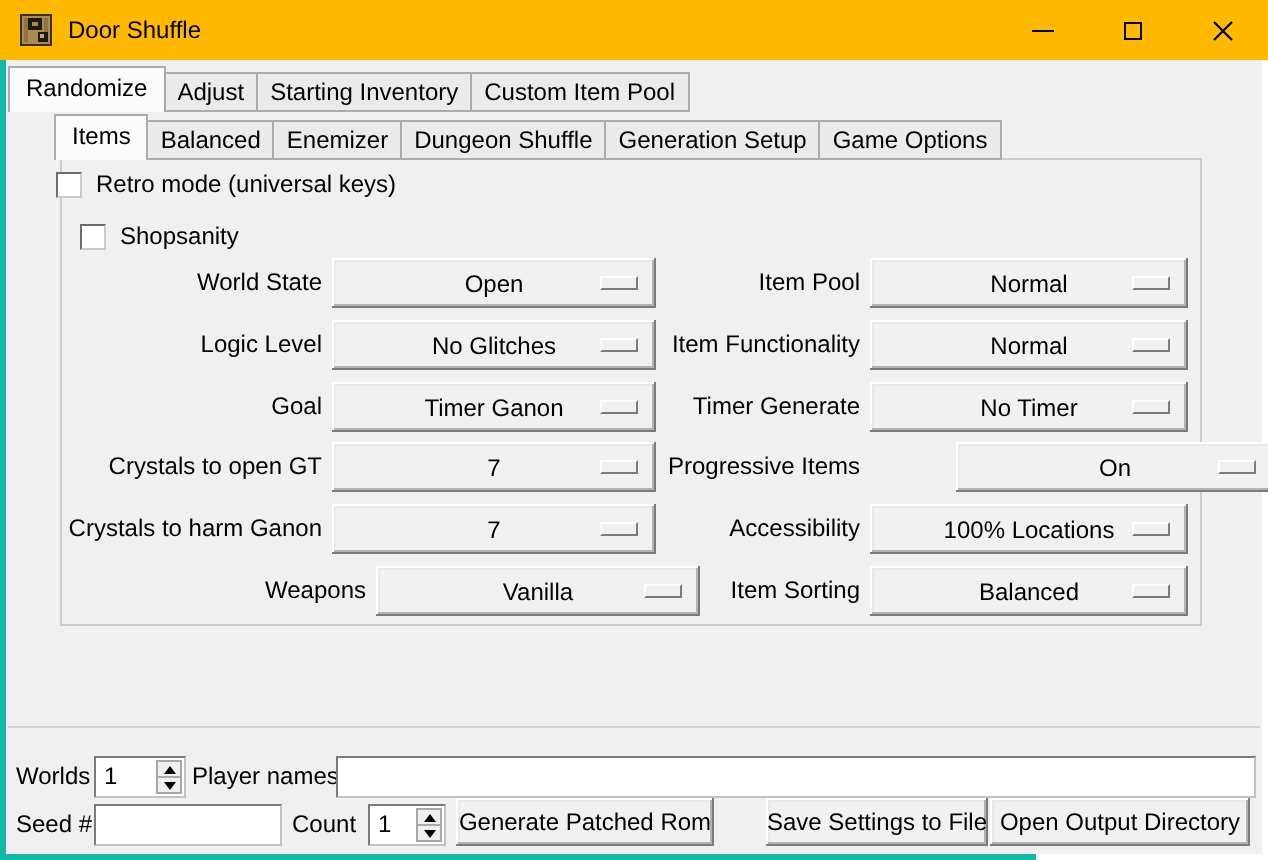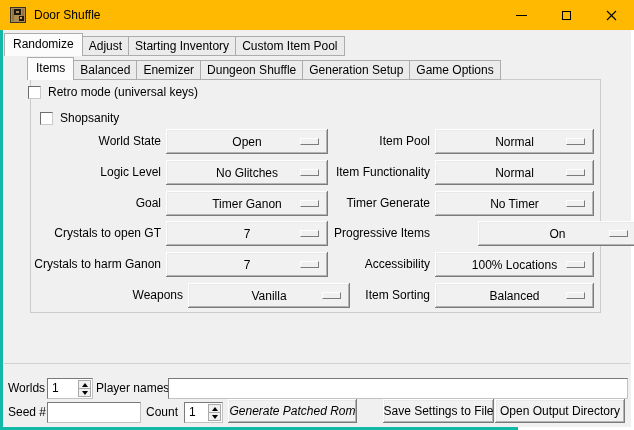--- a/index.html
+++ b/index.html
@@ -230,16 +230,16 @@
     <span class="val">1</span>
     <div class="spin-btns">
       <div class="spin-btn">
           <div class="tri-up"></div>
         </div>
       <div class="spin-btn">
           <div class="tri-dn"></div>
         </div>
     </div>
   </div>
-  <div class="pbtn" style="left:228px; top:399px; width:129px;font-style:italic;">Generate Patched Rom</div>
+  <div class="pbtn" style="left:228px; top:399px; width:129px;">Generate Patched Rom</div>
   <div class="pbtn" style="left:383px; top:399px; width:111px;">Save Settings to File</div>
   <div class="pbtn" style="left:495px; top:399px; width:130px;">Open Output Directory</div>
 </div>
 
 </body></html>

